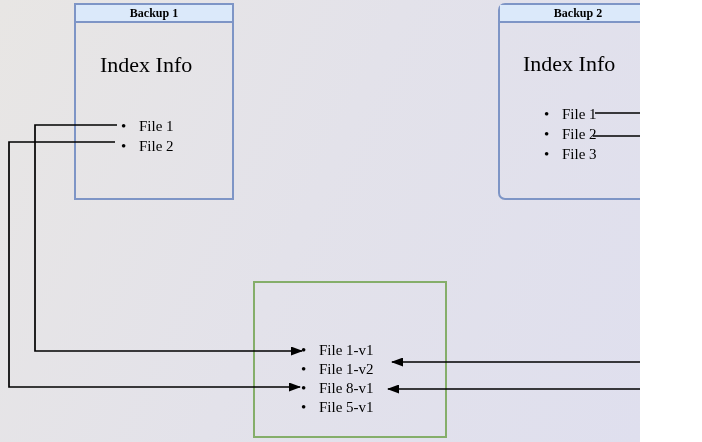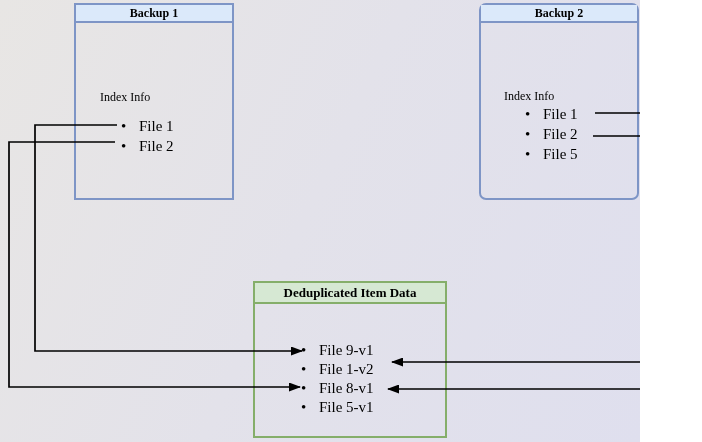--- a/index.html
+++ b/index.html
@@ -42,28 +42,27 @@
   }
   .theme-green { border-color: #85ae6a; }
   .theme-green .node-header {
     background: #d6e8d3;
     border-bottom: 2px solid #85ae6a;
     height: 19px;
     line-height: 19px;
     font-size: 13px;
   }
   .node-backup1 { left: 74px;  top: 3px;   width: 160px; height: 197px; }
-  .node-backup2 { left: 479px; top: 3px;   width: 160px; height: 197px; border-radius: 7px; }
+  .node-backup2 { left: 498px; top: 3px;   width: 160px; height: 197px; border-radius: 7px; }
   .node-dedup   { left: 253px; top: 281px; width: 194px; height: 157px; }
 
   .subtitle {
     position: absolute;
-    font-size: 12px;
+    font-size: 22px;
     line-height: 20px;
-    margin-top: 32px;
   }
   .node-backup1 .subtitle { left: 24px; top: 50px; }
   .node-backup2 .subtitle { left: 23px; top: 49px; }
 
   ul.file-list {
     position: absolute;
     margin: 0; padding: 0;
     list-style: none;
   }
   .node-backup1 ul.file-list { left: 45px; top: 111px; --rh: 20px; }
@@ -126,33 +125,30 @@
         <li class="file-item">
           <span class="dot">•</span>
           <span class="file-label">File 1</span>
         </li>
         <li class="file-item">
           <span class="dot">•</span>
           <span class="file-label">File 2</span>
         </li>
         <li class="file-item">
           <span class="dot">•</span>
-          <span class="file-label">File 5</span>
+          <span class="file-label">File 3</span>
         </li>
       </ul>
   </div>
 
   <div class="node theme-green node-dedup">
-    <div class="node-header">
-      <span>Deduplicated Item Data</span>
-    </div>
     <ul class="file-list">
         <li class="file-item">
           <span class="dot">•</span>
-          <span class="file-label">File 9-v1</span>
+          <span class="file-label">File 1-v1</span>
         </li>
         <li class="file-item">
           <span class="dot">•</span>
           <span class="file-label">File 1-v2</span>
         </li>
         <li class="file-item">
           <span class="dot">•</span>
           <span class="file-label">File 8-v1</span>
         </li>
         <li class="file-item">

